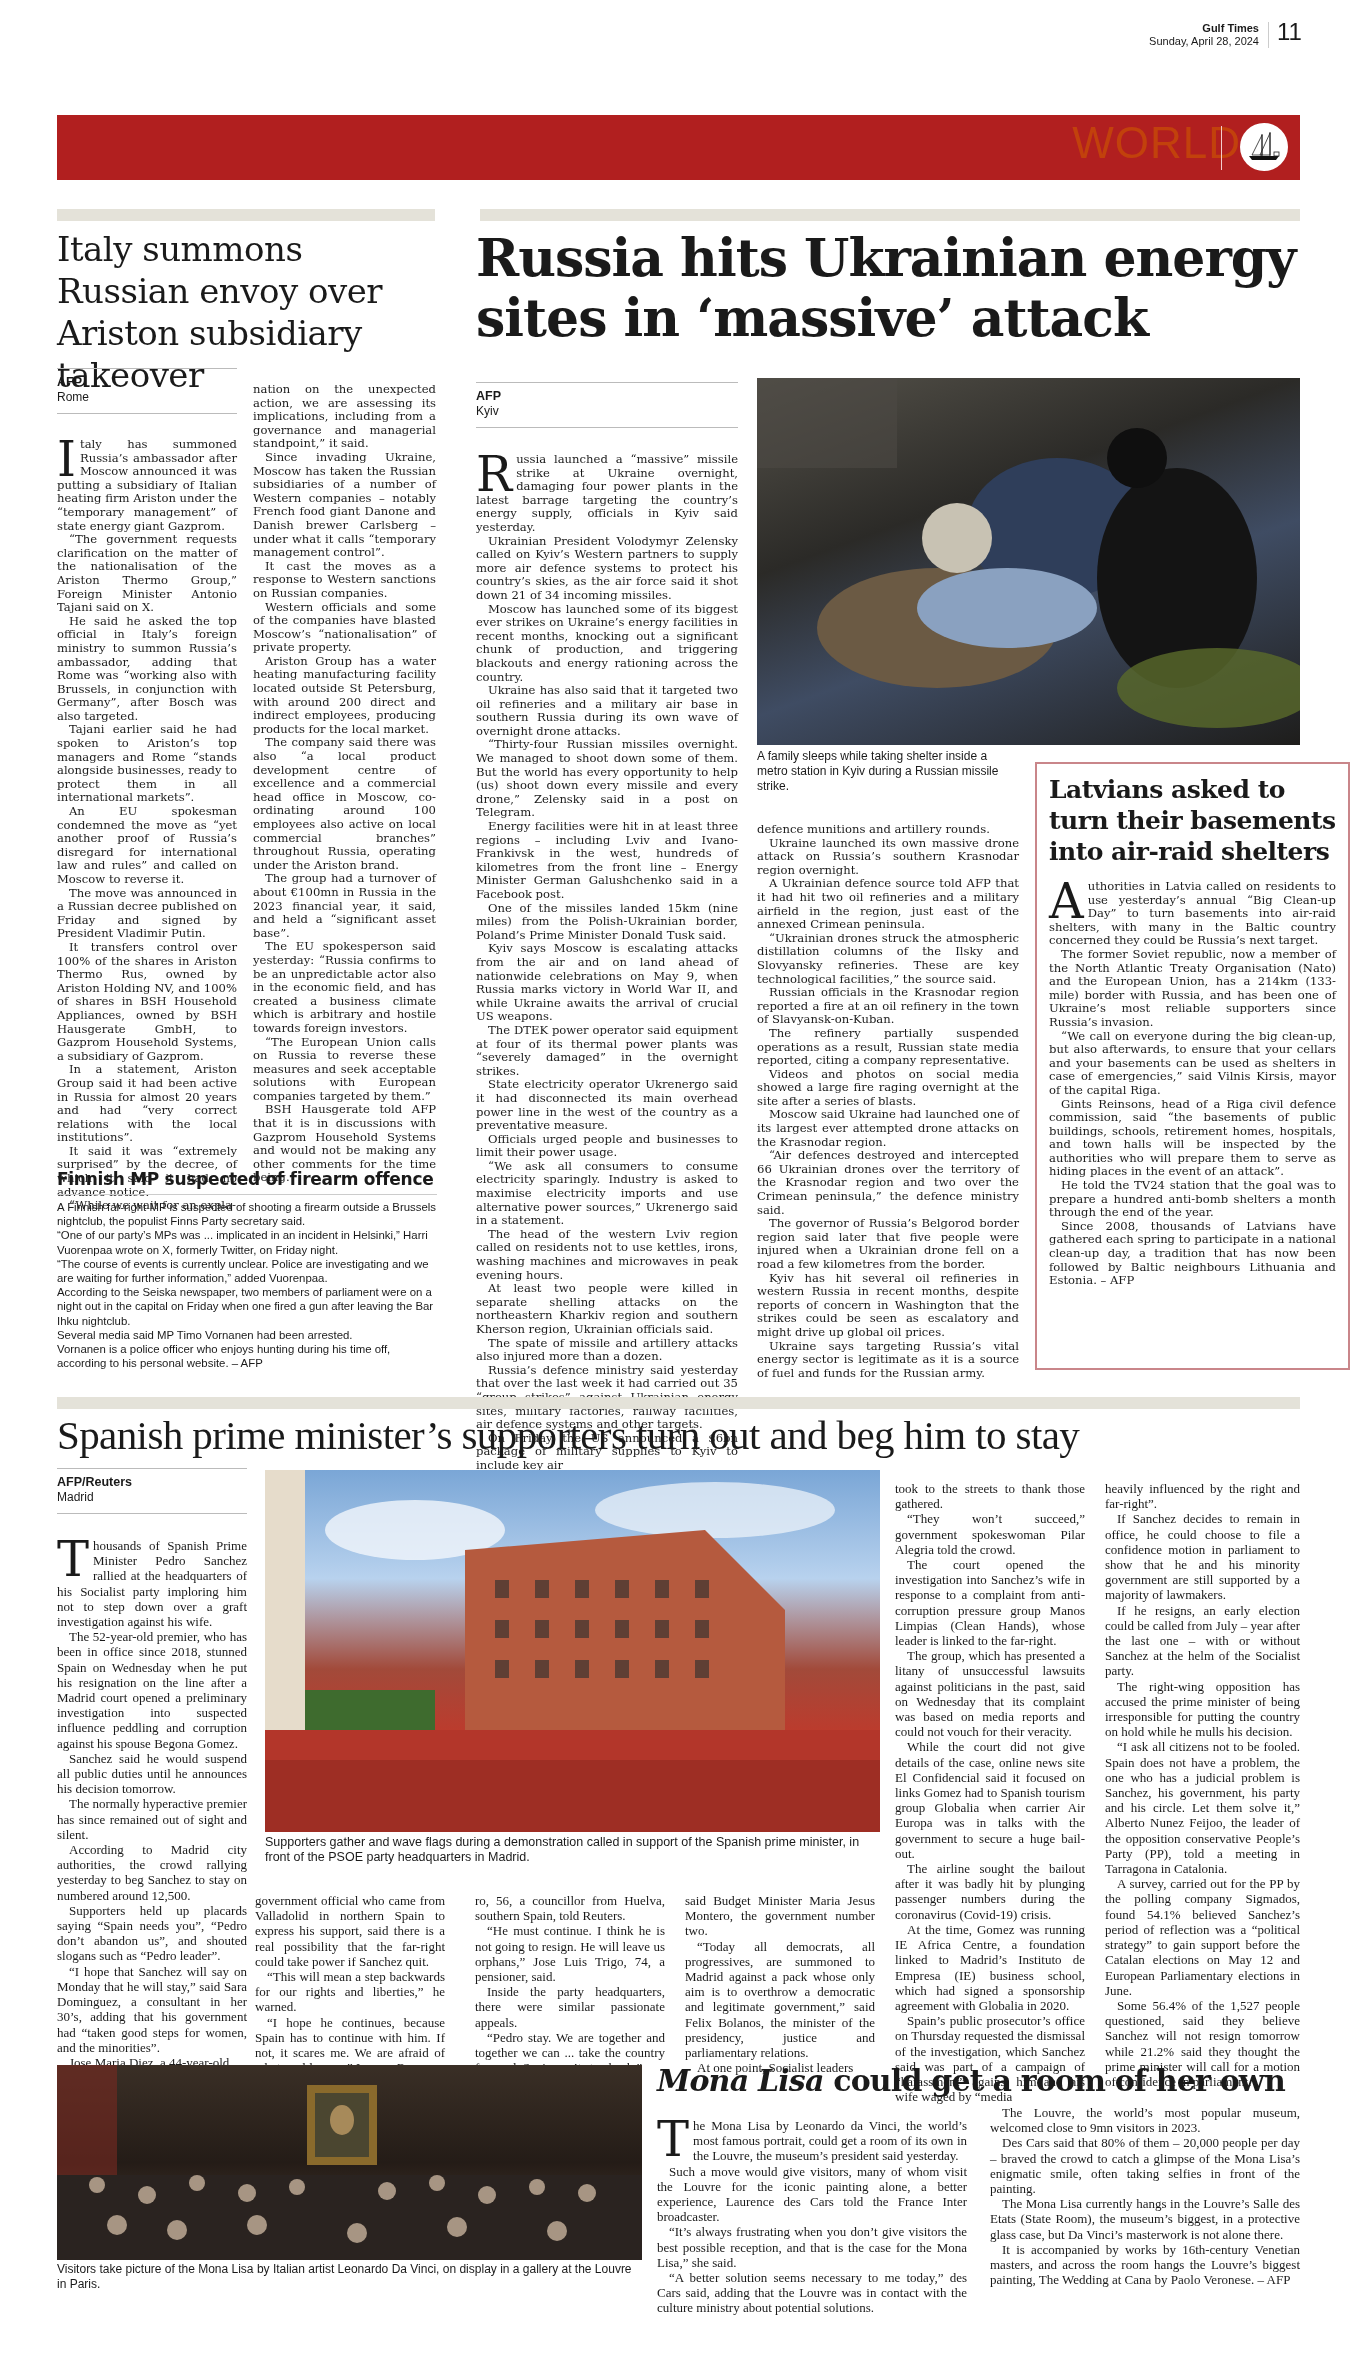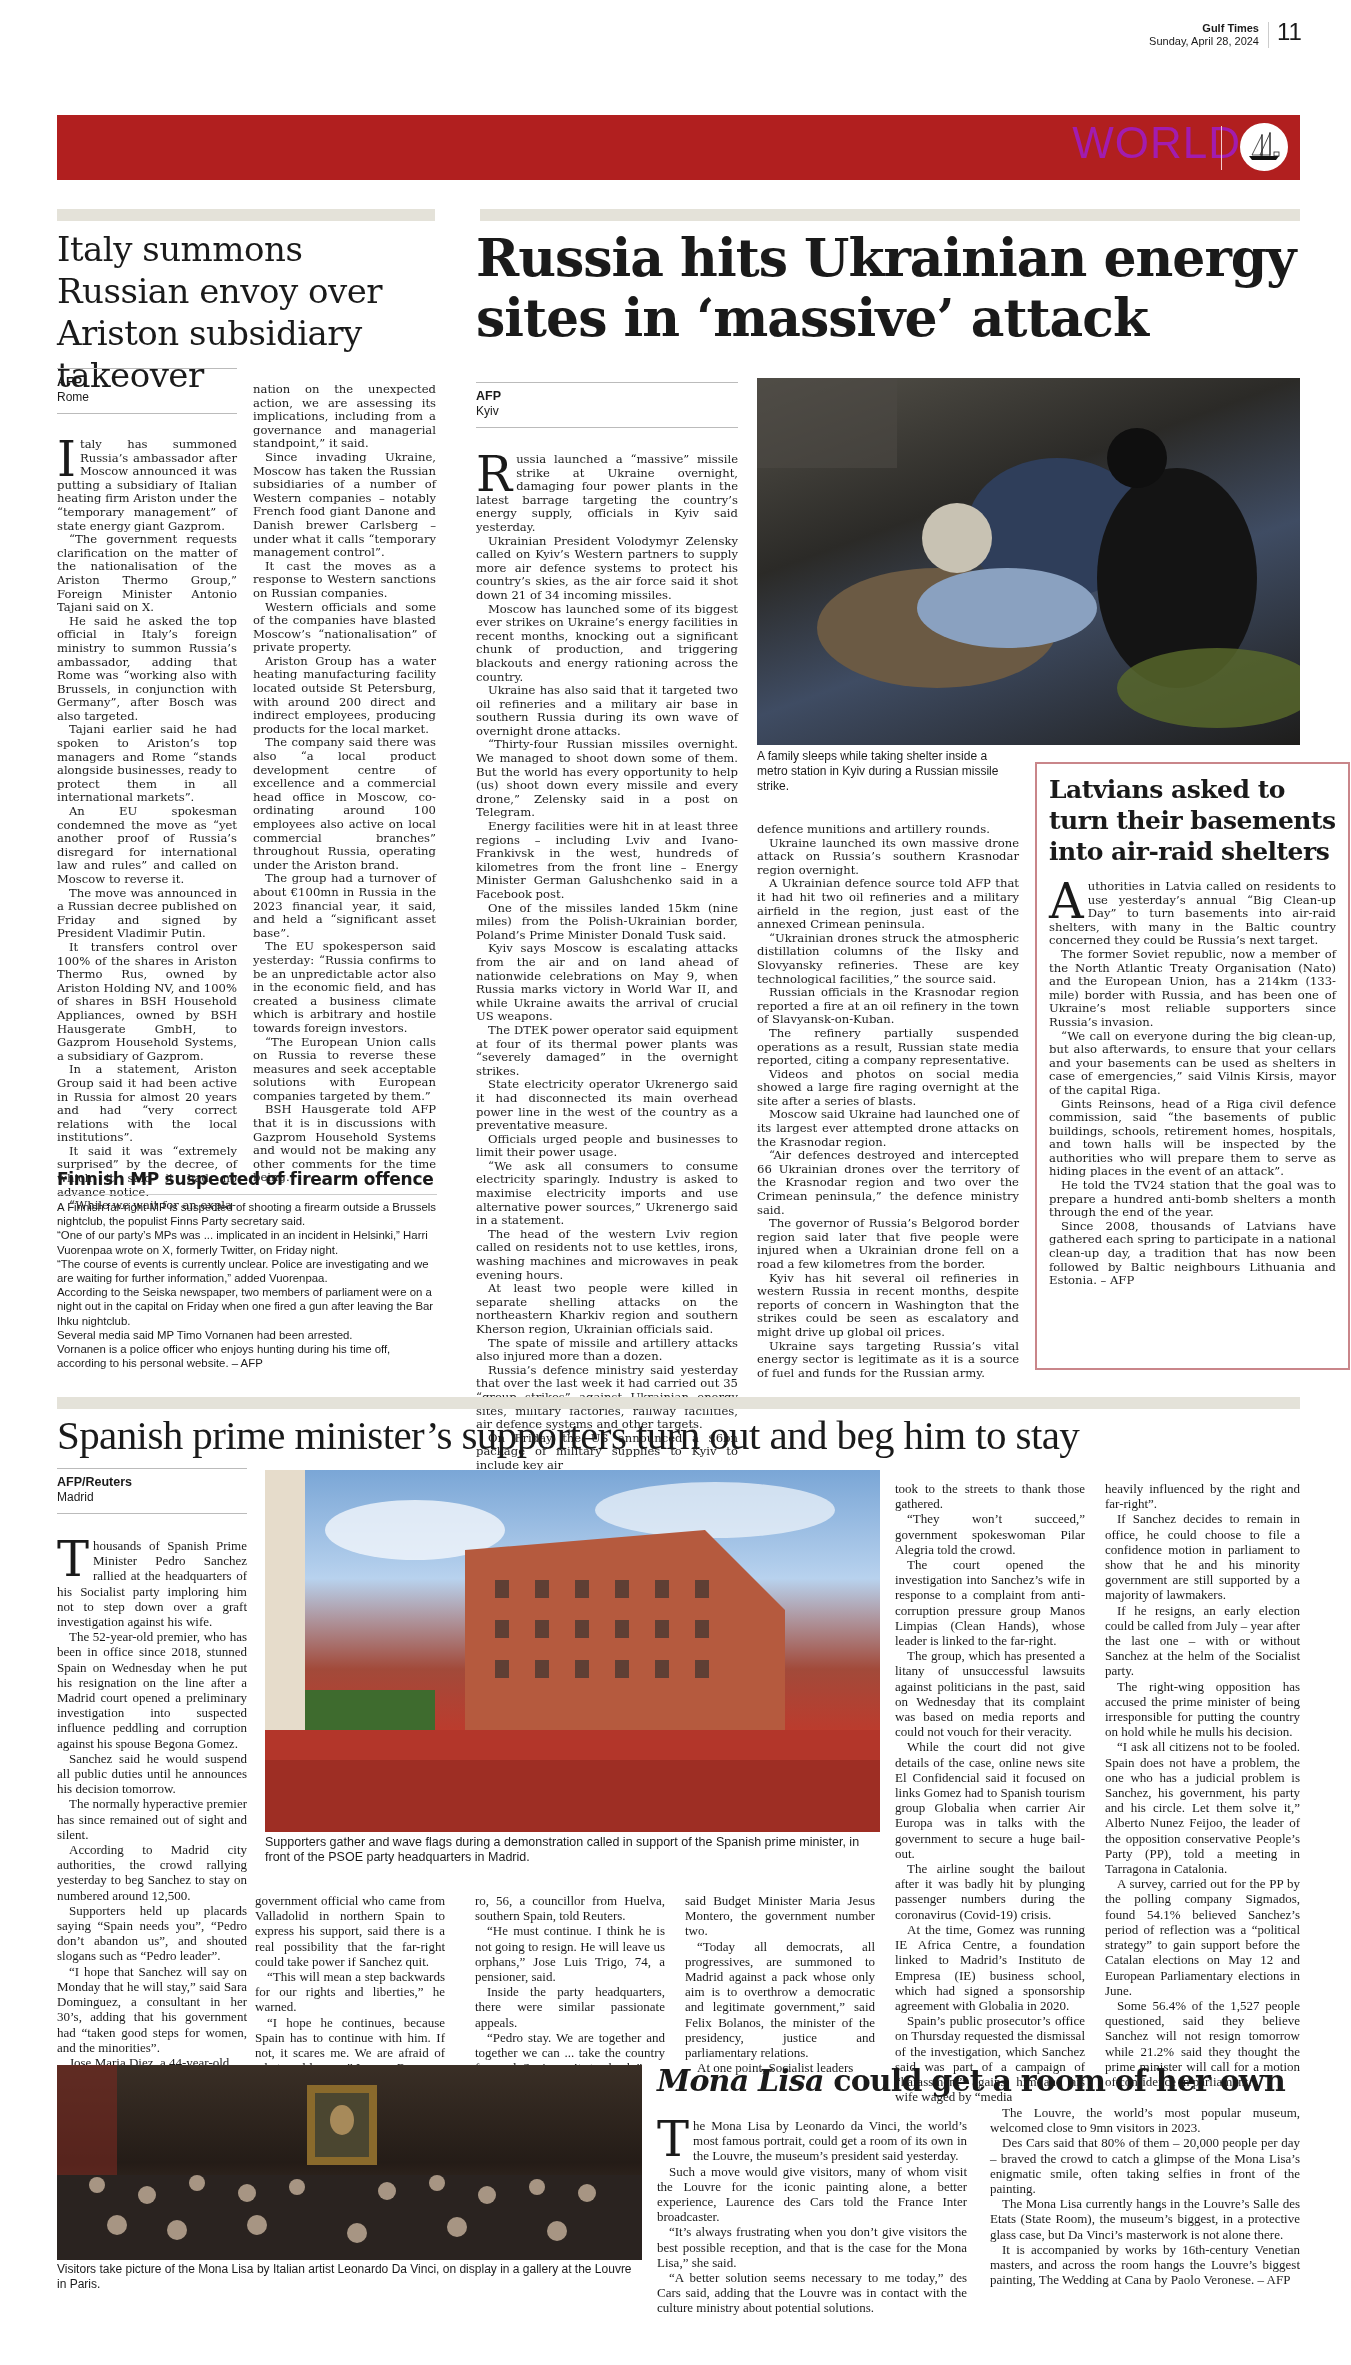--- a/index.html
+++ b/index.html
@@ -7,21 +7,21 @@
          font-family: "DejaVu Serif", serif; color: #1a1a1a; }
   .abs { position: absolute; }
   .sans { font-family: "Liberation Sans", sans-serif; }
   .serif { font-family: "Liberation Serif", serif; }
   
   .mast-name { right: 92px; top: 22px; font: bold 11px "Liberation Sans", sans-serif; text-align: left; }
   .mast-date { right: 92px; top: 35px; font: 11px "Liberation Sans", sans-serif; text-align: right; }
   .mast-sep { left: 1268px; top: 22px; width: 1px; height: 26px; background: #ccc; }
   .mast-page { left: 1277px; top: 18px; font: 24px "Liberation Sans", sans-serif; }
   .redbar { left: 57px; top: 115px; width: 1243px; height: 65px; background: #b11f1f; }
-  .section { right: 110px; top: 118px; color: #a21caf; font: 44px "Liberation Sans", sans-serif; letter-spacing: 1px; font-weight: 300; }
+  .section { right: 110px; top: 118px; color: #c2410c; font: 44px "Liberation Sans", sans-serif; letter-spacing: 1px; font-weight: 300; }
   .redsep { left: 1221px; top: 126px; width: 1px; height: 44px; background: #f4cccc; }
   .logo { left: 1240px; top: 123px; width: 48px; height: 48px; border-radius: 50%; background: #fff; display:flex; align-items:center; justify-content:center; }
   .greybar { height: 12px; background: #e4e2d9; }
   
   .col { font-size: 11.6px; line-height: 13.6px; text-align: justify; hyphens: auto; }
   .col p { text-indent: 12px; }
   .col p.first { text-indent: 0; margin-top: 13px; }
   .drop { float: left; font-size: 48px; line-height: 38px; padding-right: 4px; margin-top: 2px; font-family: "DejaVu Serif", serif; }
   .byline { border-top: 1px solid #bbb; border-bottom: 1px solid #bbb; padding: 6px 0 8px; font-family: "Liberation Sans", sans-serif; font-size: 12px; line-height: 15px; }
   .byline b { font-size: 12.5px; }

